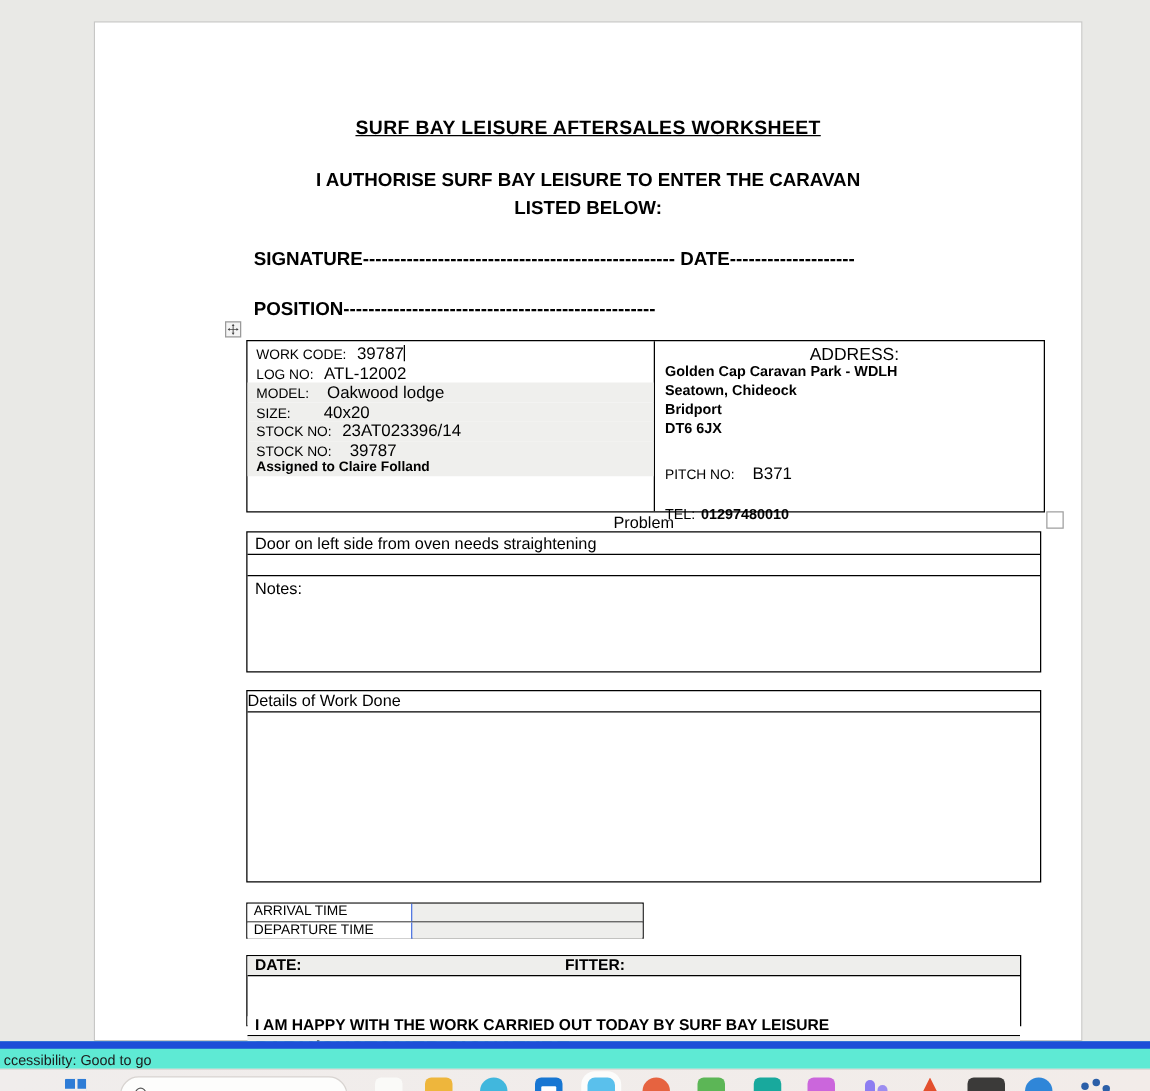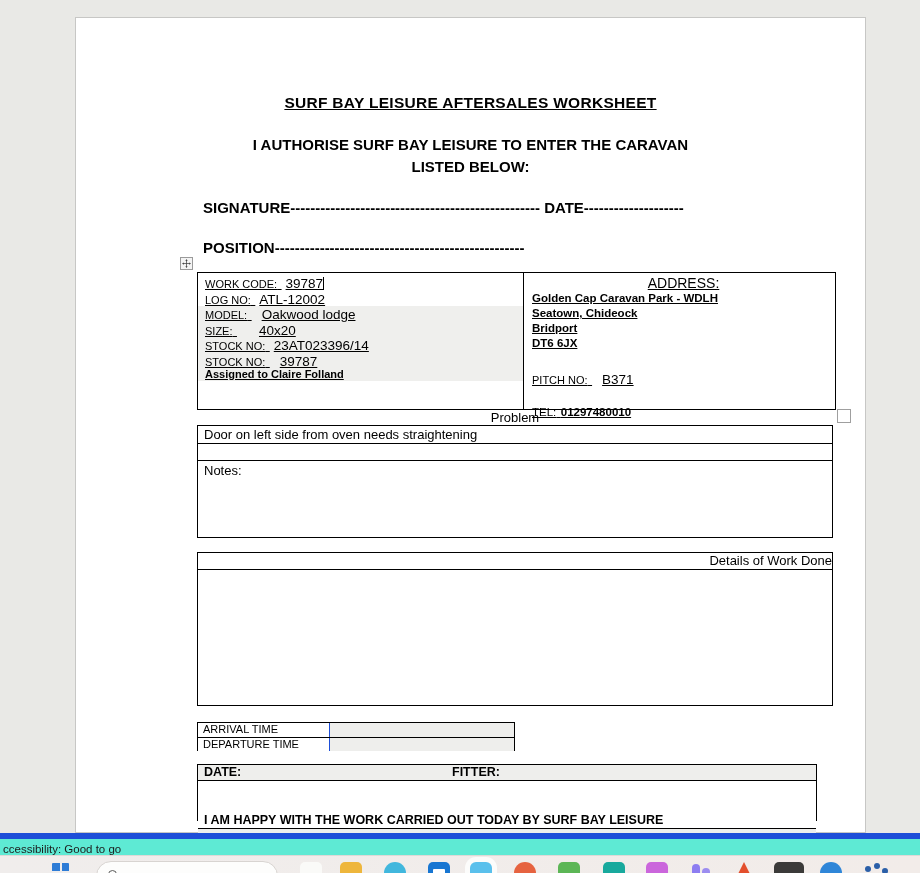--- a/index.html
+++ b/index.html
@@ -29,21 +29,21 @@
     border:1px solid #9a9a9a;background:#f4f4f4;box-sizing:border-box;
     display:flex;align-items:center;justify-content:center;
   }
   .resize-handle{
     position:absolute;left:761px;top:391px;width:14px;height:14px;
     border:1.5px solid #9f9f9f;background:#fff;box-sizing:border-box;
   }
 
   
   .tbl{position:absolute;box-sizing:border-box;border:1.5px solid #000;background:#fff;}
-  .main-tbl{left:121px;top:254px;width:639px;height:138px;display:flex;text-decoration:underline;}
+  .main-tbl{left:121px;top:254px;width:639px;height:138px;display:flex;}
   .main-left{width:326px;border-right:1.5px solid #000;box-sizing:border-box;padding-top:2px;}
   .main-right{flex:1;padding:3px 0 0 8px;box-sizing:border-box;}
   .drow{padding-left:7px;height:15.5px;line-height:15.5px;white-space:nowrap;}
   .drow.gray{background:#efefed;}
   .drow.small{height:13px;line-height:13px;font-size:11px;font-weight:bold;}
   .lbl{font-size:11px;color:#000;}
   .val{font-size:13.5px;color:#000;}
   .g3{padding-left:18px;} .g2{padding-left:10px;} .g4{padding-left:22px;} .g1{padding-left:4px;}
   .cursor{display:inline-block;width:1px;height:13px;background:#000;vertical-align:-2px;}
   .addr-lbl{font-size:14px;line-height:15px;text-align:center;}
@@ -54,21 +54,21 @@
 
   
   .problem-hdr{position:absolute;top:392px;left:121px;width:636px;text-align:center;font-size:13px;height:15px;line-height:15px;}
   .problem-tbl{left:121px;top:407px;width:636px;height:113px;}
   .p-row1{height:18px;line-height:17px;border-bottom:1px solid #000;box-sizing:border-box;padding-left:6px;font-size:13px;}
   .p-row2{height:17px;border-bottom:1px solid #000;box-sizing:border-box;}
   .p-row3{height:76px;box-sizing:border-box;padding:2px 0 0 6px;font-size:13px;}
 
   
   .work-tbl{left:121px;top:534px;width:636px;height:154px;}
-  .w-hdr{height:17px;line-height:16px;text-align:right;font-size:13px;border-bottom:1.5px solid #000;box-sizing:border-box;}
+  .w-hdr{height:17px;line-height:16px;text-align:left;font-size:13px;border-bottom:1.5px solid #000;box-sizing:border-box;}
   .w-body{height:135px;}
 
   
   .time-tbl{left:121px;top:704px;width:318px;height:29px;}
   .t-row{display:flex;height:14px;box-sizing:border-box;}
   .t-row + .t-row{border-top:1px solid #000;}
   .t-lbl{width:132px;border-right:1px solid #1d4ed8;box-sizing:border-box;padding-left:5px;font-size:11px;line-height:13px;background:#fff;}
   .t-val{flex:1;background:#eeeeec;}
 
   

